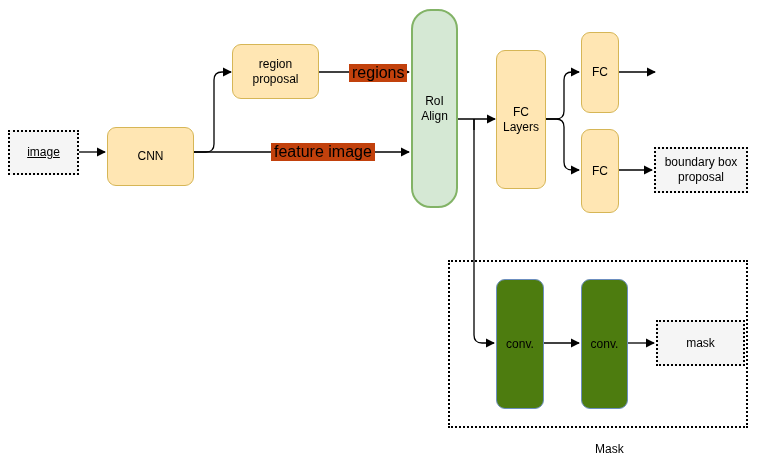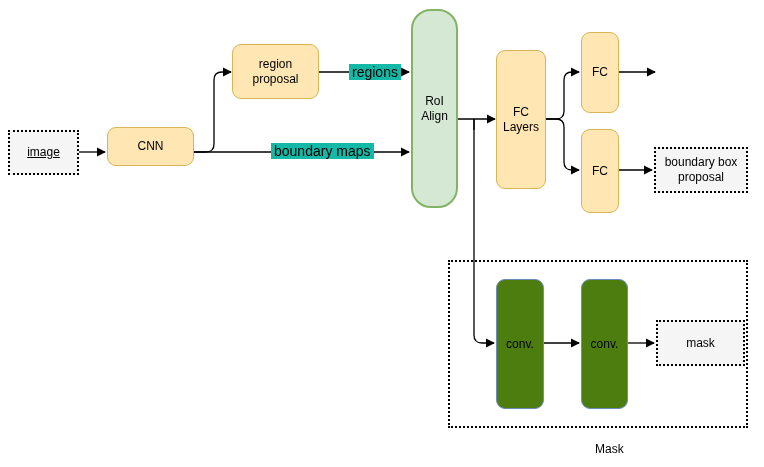--- a/index.html
+++ b/index.html
@@ -54,23 +54,23 @@
     border: 1.6px solid #6c8ebf;
     border-radius: 9px;
   }
   .n-dotted {
     background: #f5f5f5;
     border: 2px dotted #000000;
     border-radius: 0;
   }
   .edge-label {
     position: absolute;
-    font-size: 14px;
+    font-size: 16px;
     color: #000000;
-    background: #14b8a6;
+    background: #c2410c;
     padding: 0 3px;
     white-space: nowrap;
     z-index: 3;
   }
   .group-box {
     position: absolute;
     box-sizing: border-box;
     border: 2.5px dotted #000000;
     background: transparent;
     z-index: 1;
@@ -124,21 +124,21 @@
       <path d="M 628 343 L 654 343"></path>
     </g>
 
     <path d="M 474 119 L 474 130" stroke="#000000" stroke-width="1.3" fill="none"></path>
   </svg>
 
   <div class="node n-dotted" style="left:8px; top:130px; width:71px; height:45px;text-decoration:underline;">
     <span class="lbl">image</span>
   </div>
 
-  <div class="node n-yellow" style="left:107px; top:127px; width:87px; height:39px;">
+  <div class="node n-yellow" style="left:107px; top:127px; width:87px; height:59px;">
     <span class="lbl">CNN</span>
   </div>
 
   <div class="node n-yellow" style="left:232px; top:44px; width:87px; height:55px;">
     <span class="lbl">region
 proposal</span>
   </div>
 
   <div class="node n-green" style="left:411px; top:9px; width:47px; height:199px;">
     <span class="lbl">RoI
@@ -171,15 +171,15 @@
   <div class="node n-blue" style="left:581px; top:279px; width:47px; height:130px;">
     <span class="lbl">conv.</span>
   </div>
 
   <div class="node n-dotted" style="left:656px; top:320px; width:89px; height:46px;">
     <span class="lbl">mask</span>
   </div>
 
   <div class="edge-label" style="left:349px; top:64px;">regions</div>
 
-  <div class="edge-label" style="left:271px; top:143px;">boundary maps</div>
+  <div class="edge-label" style="left:271px; top:143px;">feature image</div>
 
 </div>
 
 </body></html>

